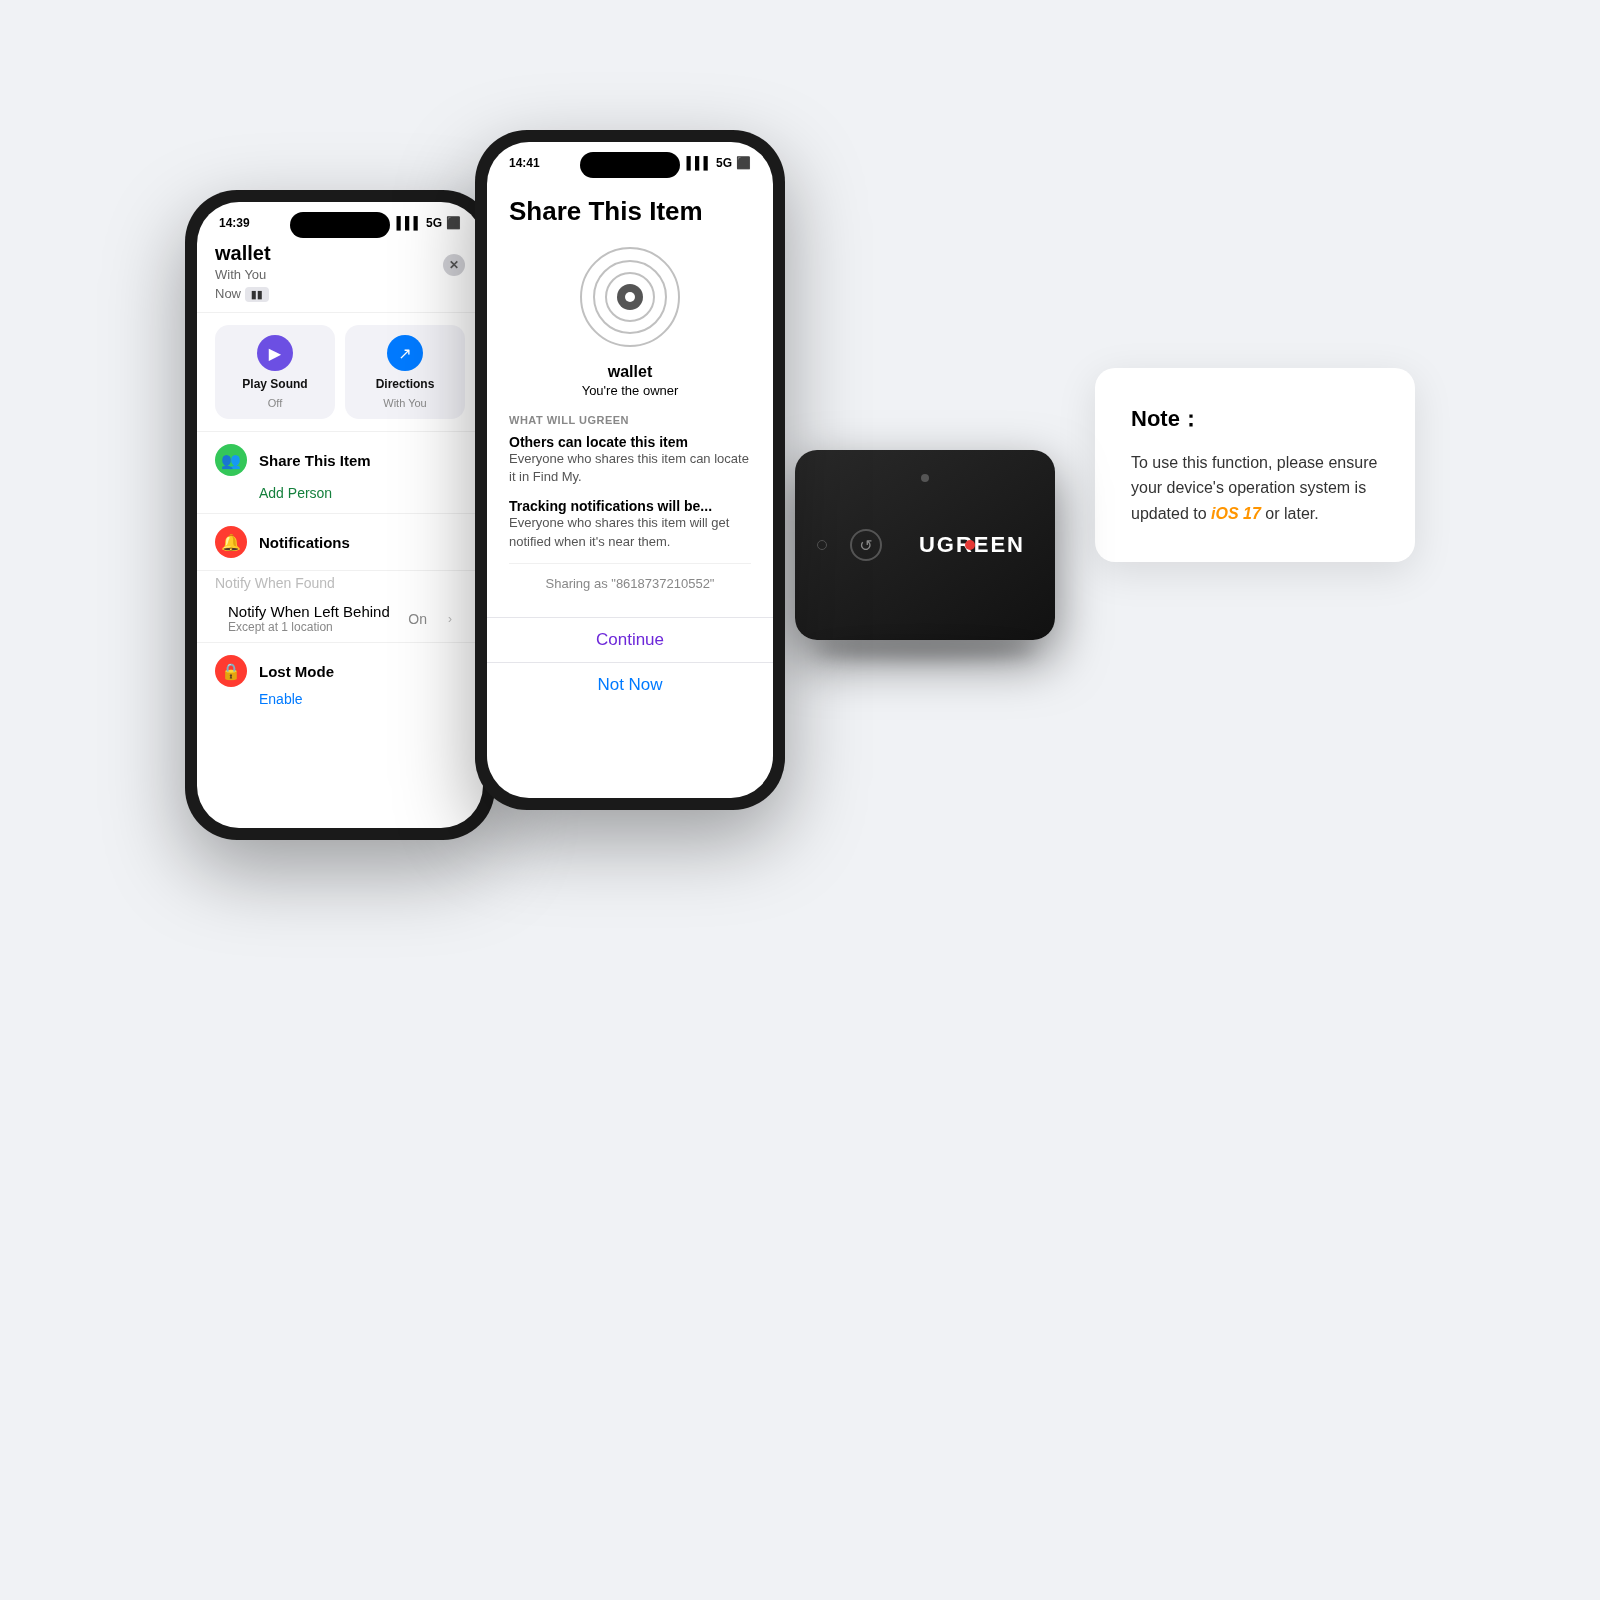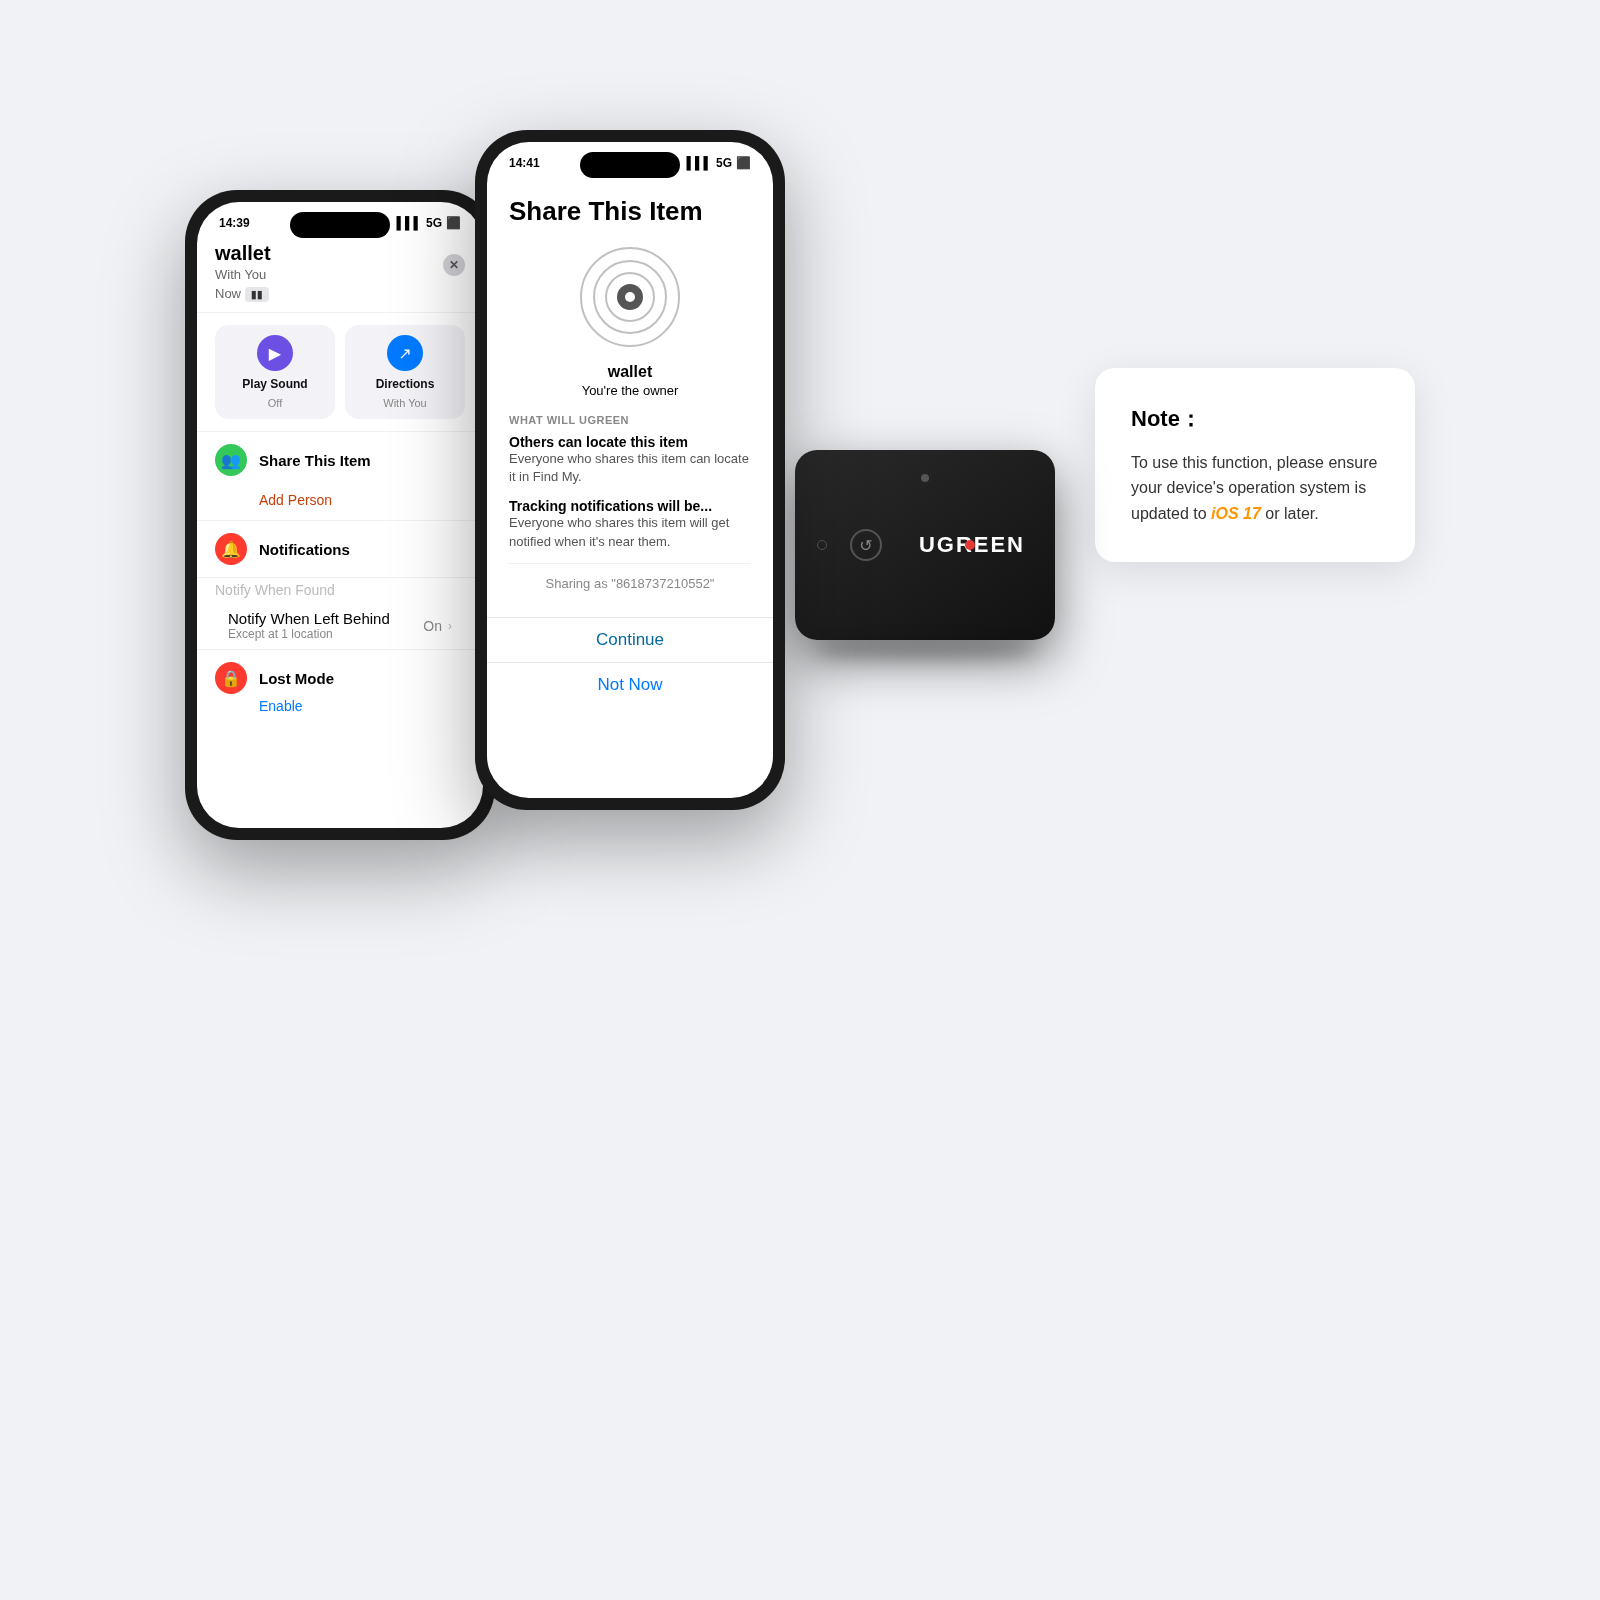--- a/index.html
+++ b/index.html
@@ -166,21 +166,21 @@
       border-radius: 50%;
       display: flex; align-items: center; justify-content: center;
       font-size: 16px;
       color: #fff;
       flex-shrink: 0;
     }
     .icon-green { background: #34c759; }
     .icon-red { background: #ff3b30; }
     .icon-red2 { background: #ff3b30; }
     .section-title { font-size: 15px; font-weight: 600; }
-    .section-link { font-size: 14px; color: #c2410c; margin-top: 16px; padding-left: 44px; }
+    .section-link { font-size: 14px; color: #15803d; margin-top: 9px; padding-left: 44px; }
 
     .notify-item {
       padding: 8px 31px;
     }
     .notify-row {
       display: flex;
       justify-content: space-between;
       align-items: center;
     }
     .notify-label { font-size: 15px; font-weight: 500; }
@@ -234,21 +234,21 @@
     .item-owner { font-size: 13px; color: #000000; text-align: center; margin-bottom: 16px; }
     .what-happen-label { font-size: 11px; color: #888; font-weight: 600; letter-spacing: 0.5px; margin-bottom: 8px; }
     .happen-item { margin-bottom: 12px; }
     .happen-title { font-size: 14px; font-weight: 600; }
     .happen-desc { font-size: 13px; color: #555; line-height: 1.4; }
     .share-divider { height: 1px; background: #f0f0f0; margin: 8px 0; }
     .sharing-as { font-size: 13px; color: #888; text-align: center; margin: 12px 0 10px; }
     .share-btn-primary {
       display: block;
       text-align: center;
-      color: #0369a1;
+      color: #6d28d9;
       font-size: 17px;
       font-weight: 500;
       padding: 12px;
       border-top: 1px solid #e5e5ea;
     }
     .share-btn-secondary {
       display: block;
       text-align: center;
       color: #007aff;
       font-size: 17px;
@@ -402,21 +402,21 @@
           <div class="section-title">Notifications</div>
         </div>
       </div>
       <div class="notify-greyed">Notify When Found</div>
       <div class="notify-item">
         <div class="notify-row">
           <div>
             <div class="notify-label">Notify When Left Behind</div>
             <div class="notify-sub">Except at 1 location</div>
           </div>
-          <div style="display:flex;align-items:center;gap:0">
+          <div style="display:flex;align-items:center;gap:15px">
             <span class="on-badge">On</span>
             <span class="chevron">›</span>
           </div>
         </div>
       </div>
 
       <div class="lost-section">
         <div class="section-row">
           <div class="section-icon icon-red2">🔒</div>
           <div class="section-title">Lost Mode</div>

